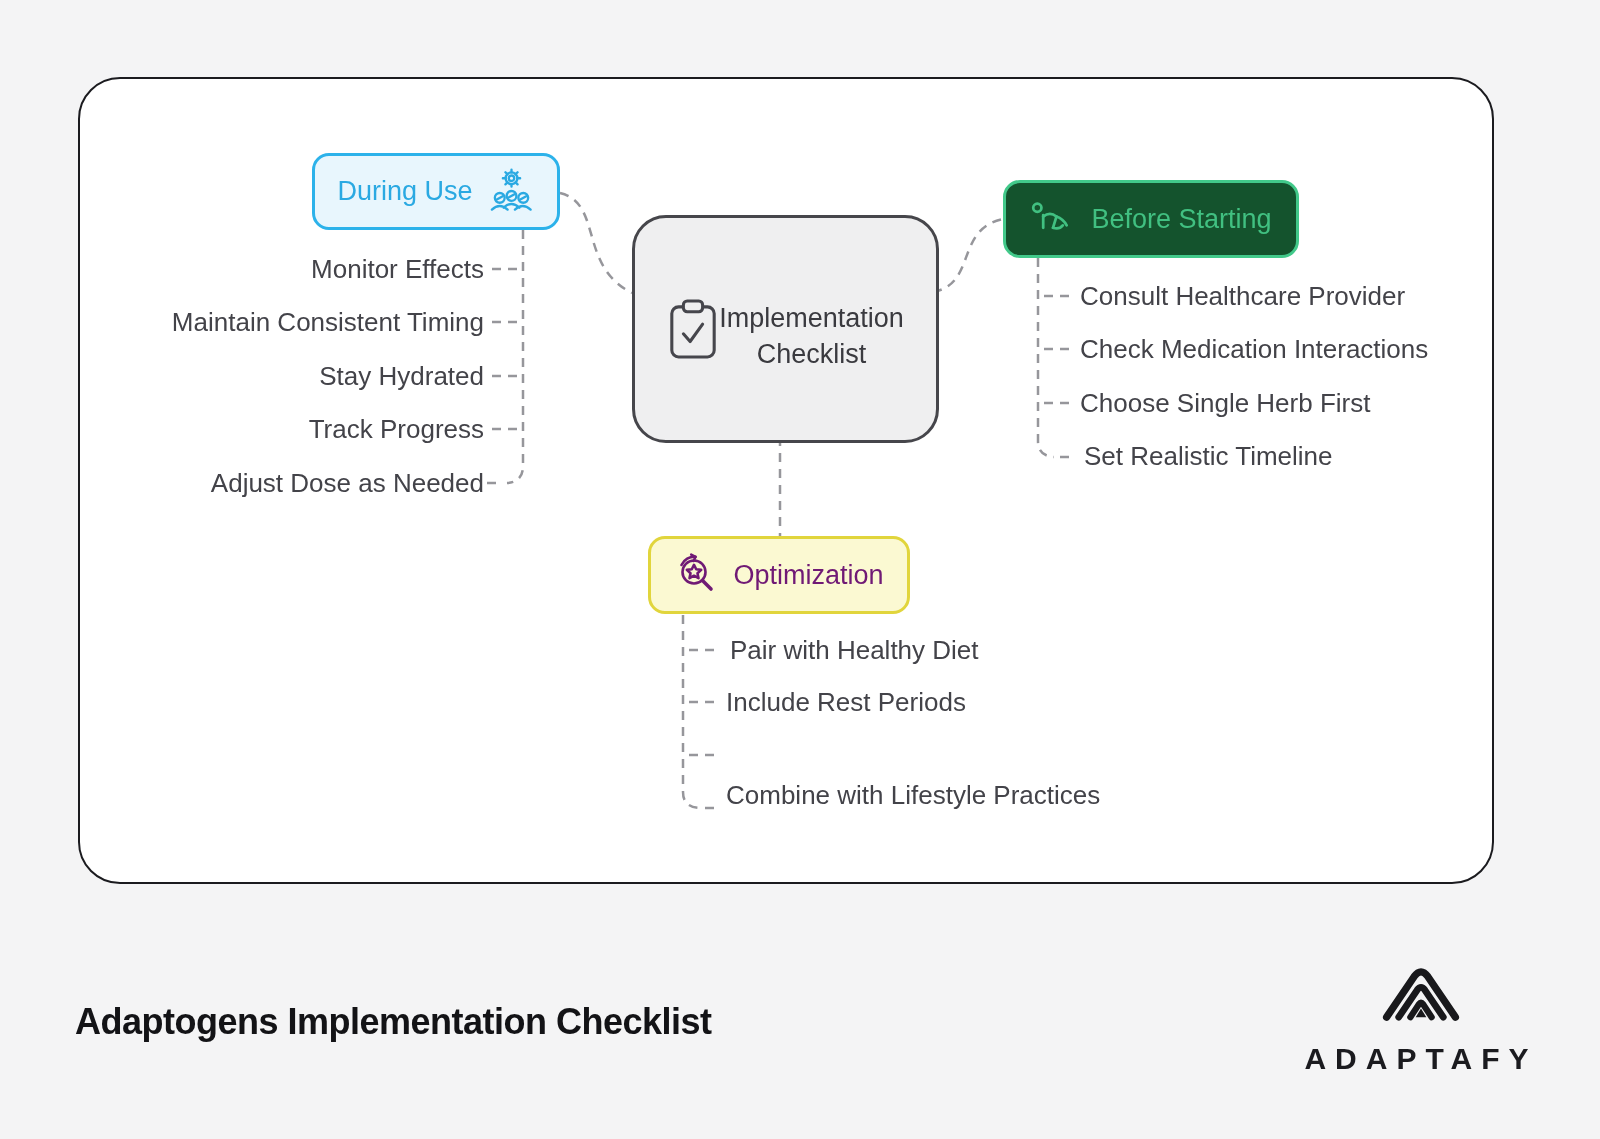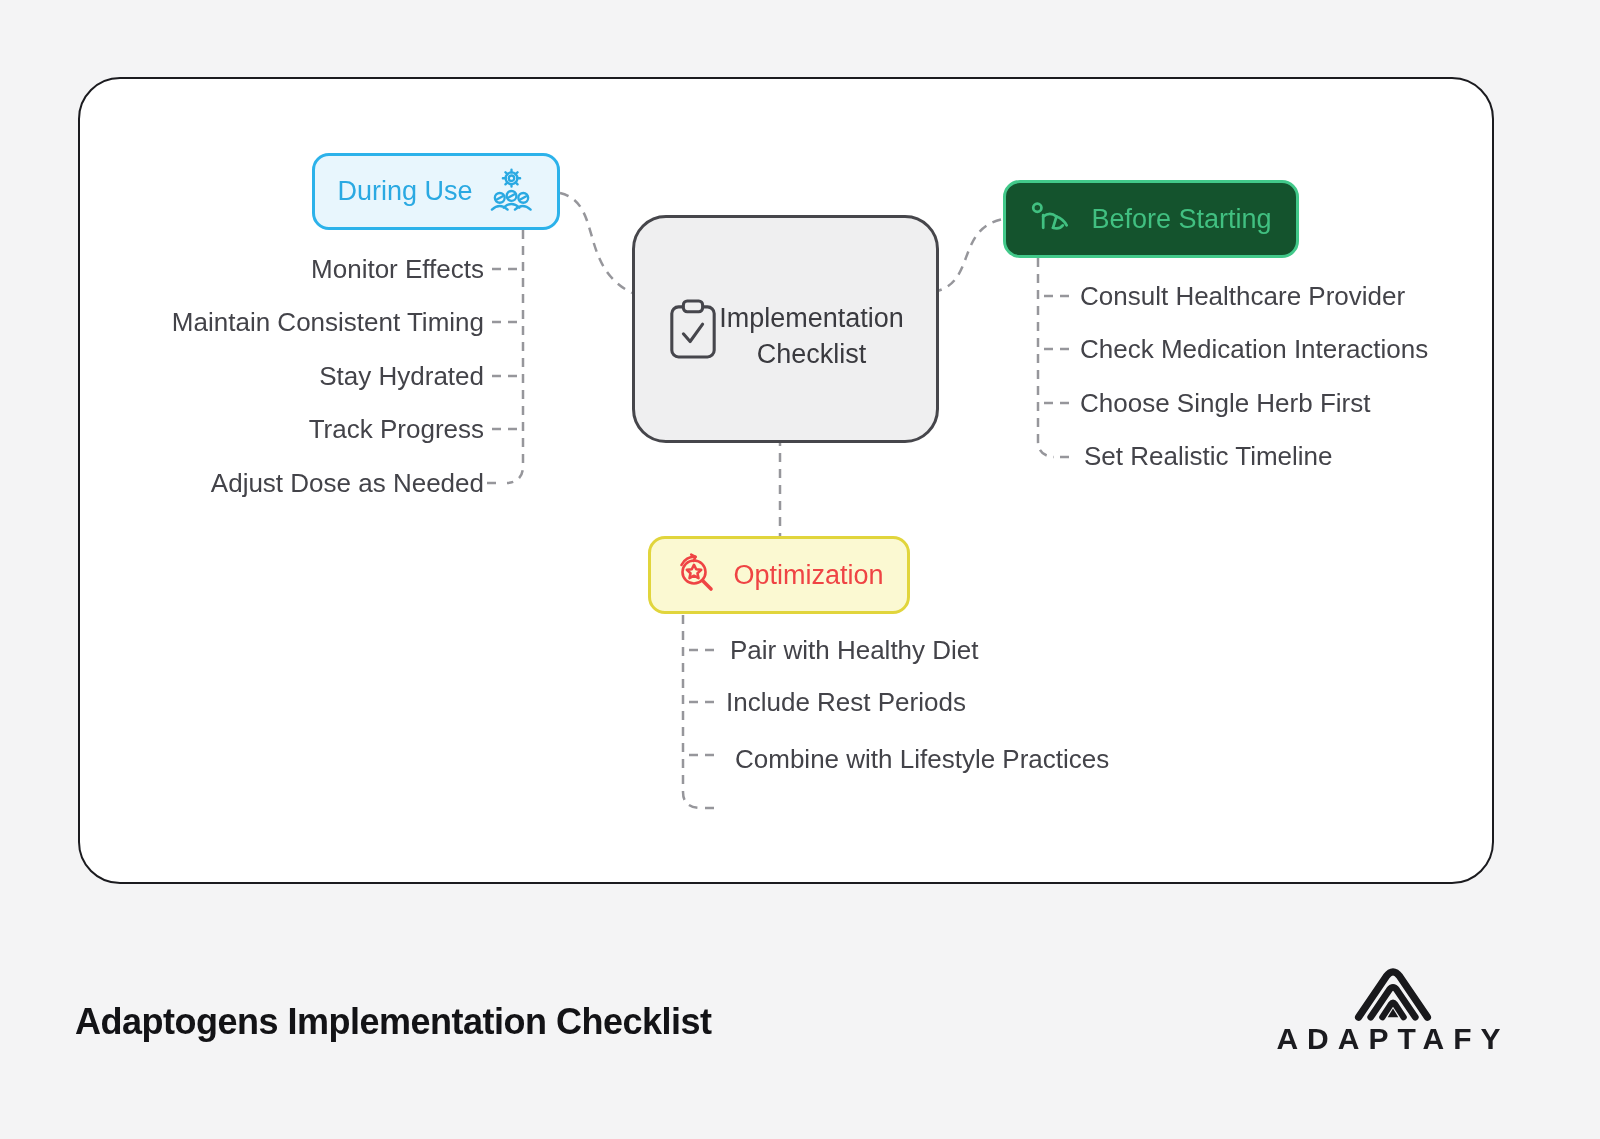--- a/index.html
+++ b/index.html
@@ -15,22 +15,22 @@
   .center-node{position:absolute;left:632px;top:215px;width:301px;height:222px;
     background:#efeff0;border:3px solid #46464b;border-radius:34px;
     display:flex;flex-direction:row;align-items:center;justify-content:center;
     color:#3a3a3f;text-align:center;}
   .center-node .txt{font-size:27px;line-height:36px;margin-top:14px;}
   .item{position:absolute;height:38px;line-height:38px;font-size:26px;
     color:#434349;white-space:nowrap;}
   .item.r{text-align:right;}
   .title{position:absolute;left:75px;top:1001px;font-size:36px;font-weight:700;
     color:#131316;letter-spacing:-0.5px;white-space:nowrap;}
-  .logo{position:absolute;left:1248px;top:960px;width:290px;display:flex;
-    flex-direction:column;align-items:center;gap:0;}
+  .logo{position:absolute;left:1276px;top:960px;width:290px;display:flex;
+    flex-direction:column;align-items:center;gap:20px;}
   .logo .brand-text{font-size:30px;font-weight:700;letter-spacing:9px;
     color:#1b1b1f;white-space:nowrap;}
   .icon{flex:0 0 auto;display:block;}
 </style>
 </head>
 <body>
 
 <div class="canvas">
 
   <div class="card"></div>
@@ -76,21 +76,21 @@
       <circle cx="7.5" cy="6.5" r="4.2"></circle>
       <path d="M 13.5 14 L 13.5 27"></path>
       <path d="M 13.5 15.5 Q 20.5 10 27 15.5"></path>
       <path d="M 27 15.5 L 23.5 27"></path>
       <path d="M 23.5 27 Q 30 29 33.5 24.5"></path>
       <path d="M 27 15.5 Q 34 18 37.5 24.5"></path>
     </svg>
     <span class="lbl">Before Starting</span>
   </div>
 
-  <div class="node" style="left: 648px; top: 536px; width: 262px; height: 78px; gap: 13px; background: rgb(251, 249, 210); border-color: rgb(225, 213, 60); color: #ef4444;">
+  <div class="node" style="left: 648px; top: 536px; width: 262px; height: 78px; gap: 13px; background: rgb(251, 249, 210); border-color: rgb(225, 213, 60); color: #701a75;">
     <svg class="icon" width="46" height="46" viewBox="0 0 46 46" fill="none" stroke="currentColor" stroke-width="2.6" stroke-linecap="round" stroke-linejoin="round">
       <circle cx="20" cy="20" r="11.5"></circle>
       <path d="M 28.5 28.5 L 37 37" stroke-width="3.6"></path>
       <polygon points="20,12.8 22.2,17.3 27.2,17.9 23.5,21.3 24.5,26.2 20,23.7 15.5,26.2 16.5,21.3 12.8,17.9 17.8,17.3"></polygon>
       <path d="M 7.5 13 A 14 14 0 0 1 21.5 4.8"></path>
       <path d="M 21.5 4.8 L 17.2 2.6 M 21.5 4.8 L 19.6 9"></path>
     </svg>
     <span class="lbl">Optimization</span>
   </div>
 
@@ -112,21 +112,21 @@
   <div class="item r" style="right:1116px;top:410px;">Track Progress</div>
   <div class="item r" style="right:1116px;top:464px;">Adjust Dose as Needed</div>
 
   <div class="item" style="left:1080px;top:277px;">Consult Healthcare Provider</div>
   <div class="item" style="left:1080px;top:330px;">Check Medication Interactions</div>
   <div class="item" style="left:1084px;top:437px;">Set Realistic Timeline</div>
   <div class="item" style="left:1080px;top:384px;">Choose Single Herb First</div>
 
   <div class="item" style="left:730px;top:631px;">Pair with Healthy Diet</div>
   <div class="item" style="left:726px;top:683px;">Include Rest Periods</div>
-  <div class="item" style="left:726px;top:740px;margin-left:9px;">Combine with Lifestyle Practices</div>
+  <div class="item" style="left:726px;top:776px;">Combine with Lifestyle Practices</div>
 
   <div class="title">Adaptogens Implementation Checklist</div>
 
   <div class="logo">
     <svg width="82" height="62" viewBox="0 0 84 64" fill="none" stroke="#19191c" stroke-linecap="round" stroke-linejoin="round">
       <path d="M 6.5 59 L 35 17 Q 42 7.5 49 17 L 77.5 59" stroke-width="7.5"></path>
       <path d="M 19 59 L 38 31 Q 42 25.5 46 31 L 65 59" stroke-width="7"></path>
       <path d="M 31 59 L 40 45.5 Q 42 42.5 44 45.5 L 53 59" stroke-width="6.5"></path>
       <path d="M 36.5 59 L 42 50 L 47.5 59 Z" fill="#19191c" stroke="none"></path>
     </svg>

